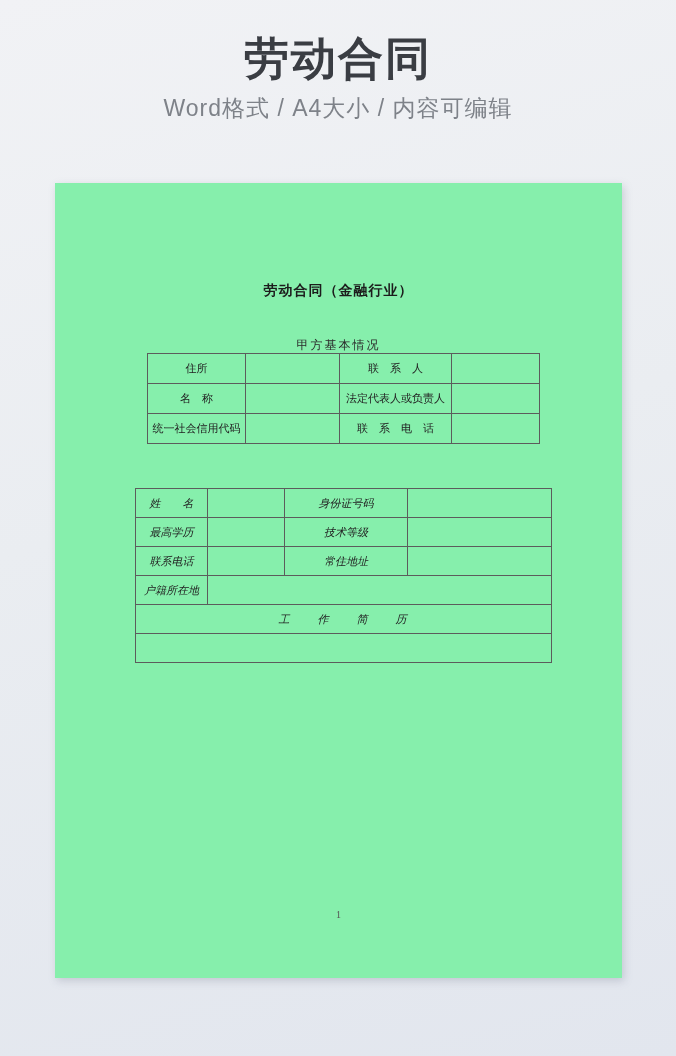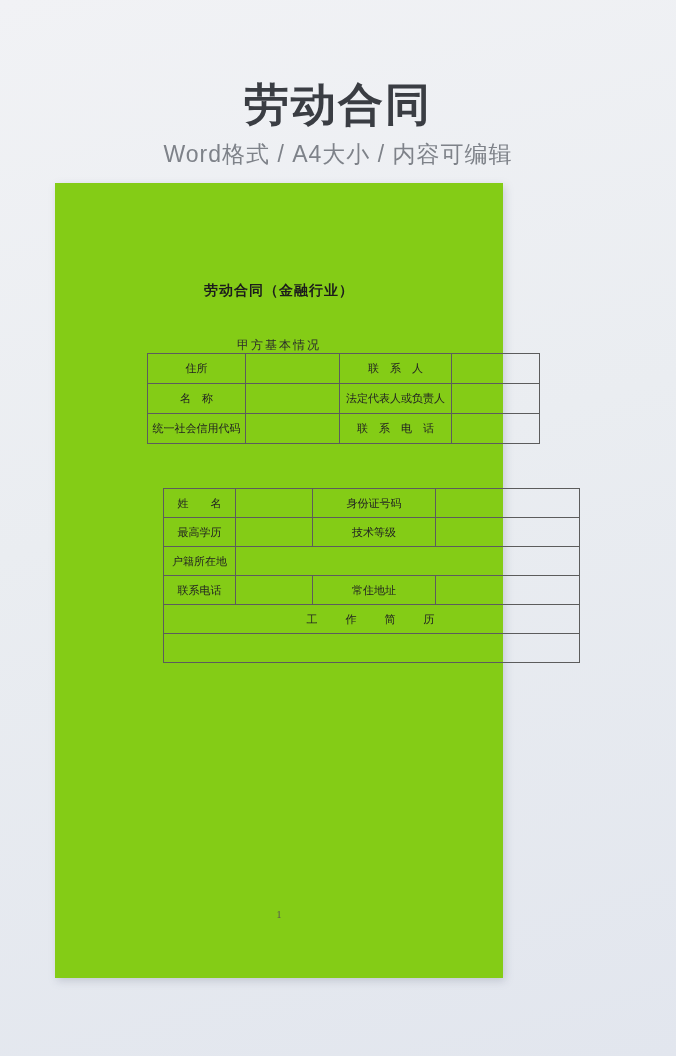--- a/index.html
+++ b/index.html
@@ -7,41 +7,41 @@
     width: 676px; height: 1056px;
     overflow: hidden;
     font-family: "Liberation Sans", "DejaVu Sans", sans-serif;
   }
   body {
     background: linear-gradient(165deg, #f1f2f5 0%, #eaedf1 45%, #e2e6ee 100%);
     position: relative;
   }
 
   
-  .header { text-align: center; padding-top: 80px; }
+  .header { text-align: center; padding-top: 34px; }
   .header-title {
     font-size: 45px;
     font-weight: 800;
     color: #3a3d43;
     letter-spacing: 2px;
     line-height: 1.1;
   }
   .header-subtitle {
     margin-top: 9px;
     font-size: 23px;
     color: #7e8289;
     letter-spacing: 1px;
   }
 
   
   .page {
     position: absolute;
     left: 55px; top: 183px;
-    width: 448px; height: 795px;
-    background: #84cc16;
+    width: 567px; height: 795px;
+    background: #86efac;
     box-shadow: 2px 3px 8px rgba(110, 120, 140, 0.28);
     font-family: "Liberation Serif", "DejaVu Serif", serif;
     color: #222222;
   }
   .doc-title {
     position: absolute;
     top: 99px; left: 0; width: 100%;
     text-align: center;
     font-size: 14px;
     font-weight: bold;
@@ -58,21 +58,21 @@
   }
   .section-heading.party-a { top: 137px; margin-top: 17px; }
   .section-heading.party-b { top: 270px; }
 
   table.doc-table {
     position: absolute;
     border-collapse: collapse;
     table-layout: fixed;
   }
   table.party-a-table { left: 92px; top: 170px; width: 392px; }
-  table.party-b-table { left: 108px; top: 305px; width: 416px; }
+  table.party-b-table { left: 80px; top: 305px; width: 416px; font-style: italic; }
   .doc-table td {
     border: 1px solid #5c5c5c;
     font-size: 11px;
     text-align: center;
     vertical-align: middle;
     color: #222;
     overflow: hidden;
     white-space: nowrap;
   }
   table.party-a-table td { height: 30px; }
@@ -147,28 +147,28 @@
         <td>身份证号码</td>
         <td></td>
       </tr>
       <tr>
         <td>最高学历</td>
         <td></td>
         <td>技术等级</td>
         <td></td>
       </tr>
       <tr>
-        <td>户籍所在地</td>
-        <td colspan="3"></td>
-      </tr>
-      <tr>
         <td>联系电话</td>
         <td></td>
         <td>常住地址</td>
         <td></td>
+      </tr>
+      <tr>
+        <td>户籍所在地</td>
+        <td colspan="3"></td>
       </tr>
       <tr>
         <td colspan="4" class="work-history-head">工　　作　　简　　历</td>
       </tr>
       <tr>
         <td colspan="4" class="work-history-body"></td>
       </tr>
     </tbody>
   </table>
 

